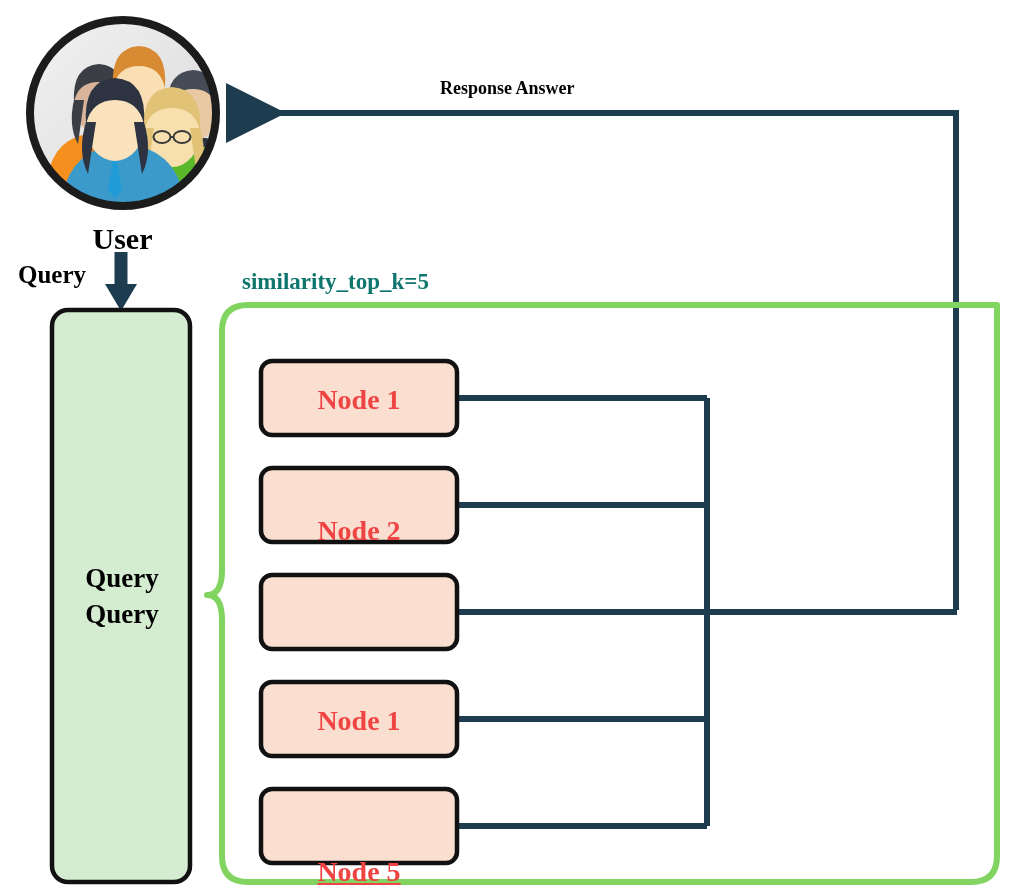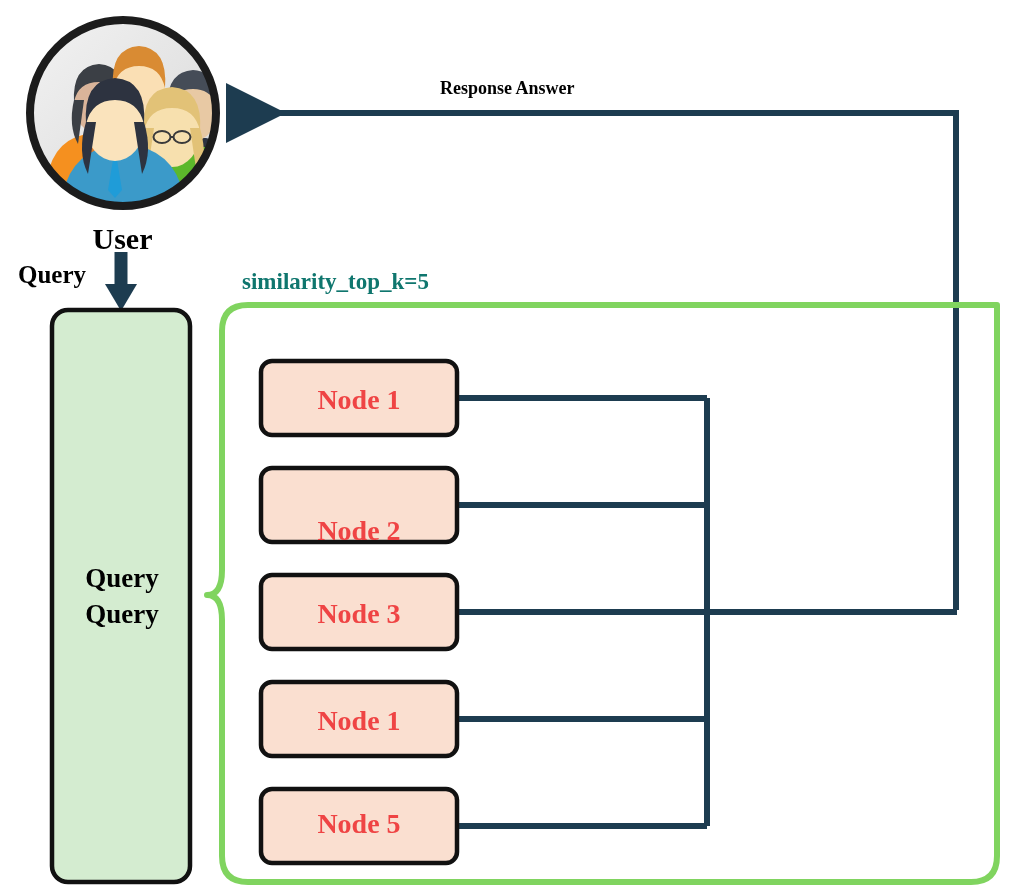--- a/index.html
+++ b/index.html
@@ -189,17 +189,16 @@
 
   <div class="label" id="topk-label">similarity_top_k=5</div>
 
   <div class="label" id="query-engine-label">
     <div>Query</div>
     <div>Query</div>
   </div>
 
   <div class="node-label" style="top:384px;">Node 1</div>
   <div class="node-label" style="top:491px;margin-top:24px;">Node 2</div>
-  <div class="node-label" style="top:598px;">Node 3</div>
   <div class="node-label" style="top:705px;">Node 1</div>
-  <div class="node-label" style="top:808px;">Node 5</div>
+  <div class="node-label" style="top:856px;text-decoration:underline;">Node 5</div>
 
 </div>
 
 </body></html>

